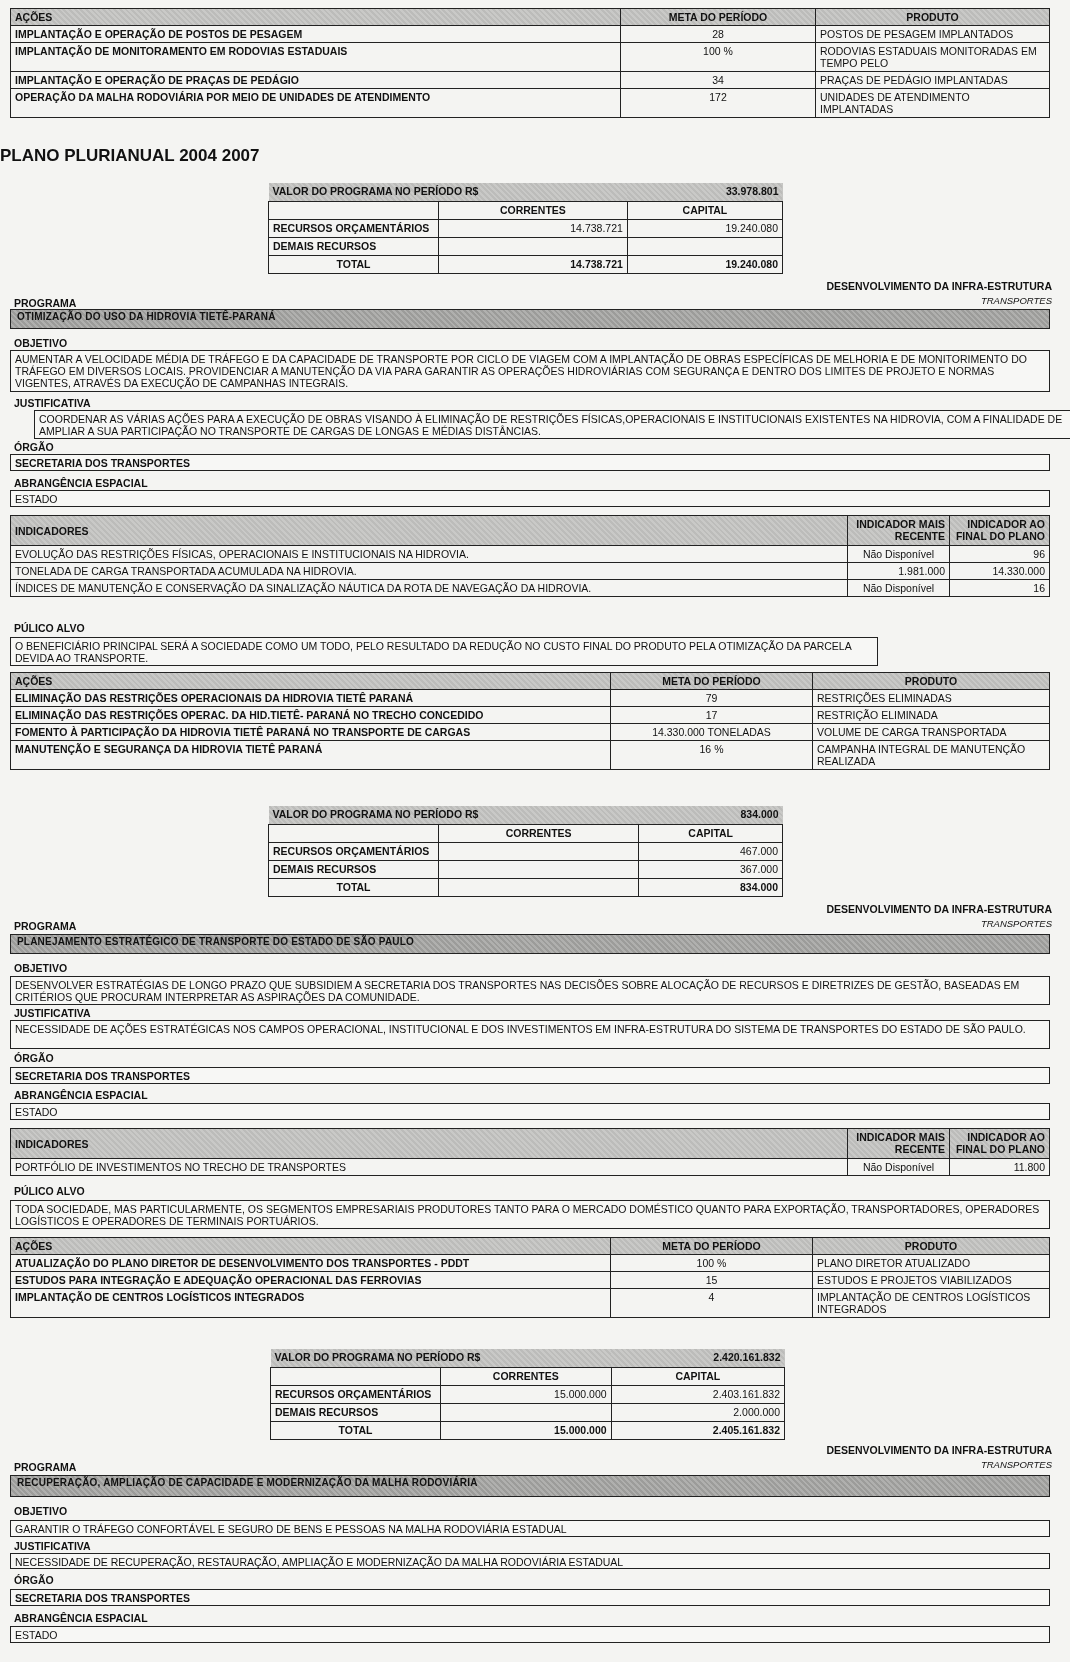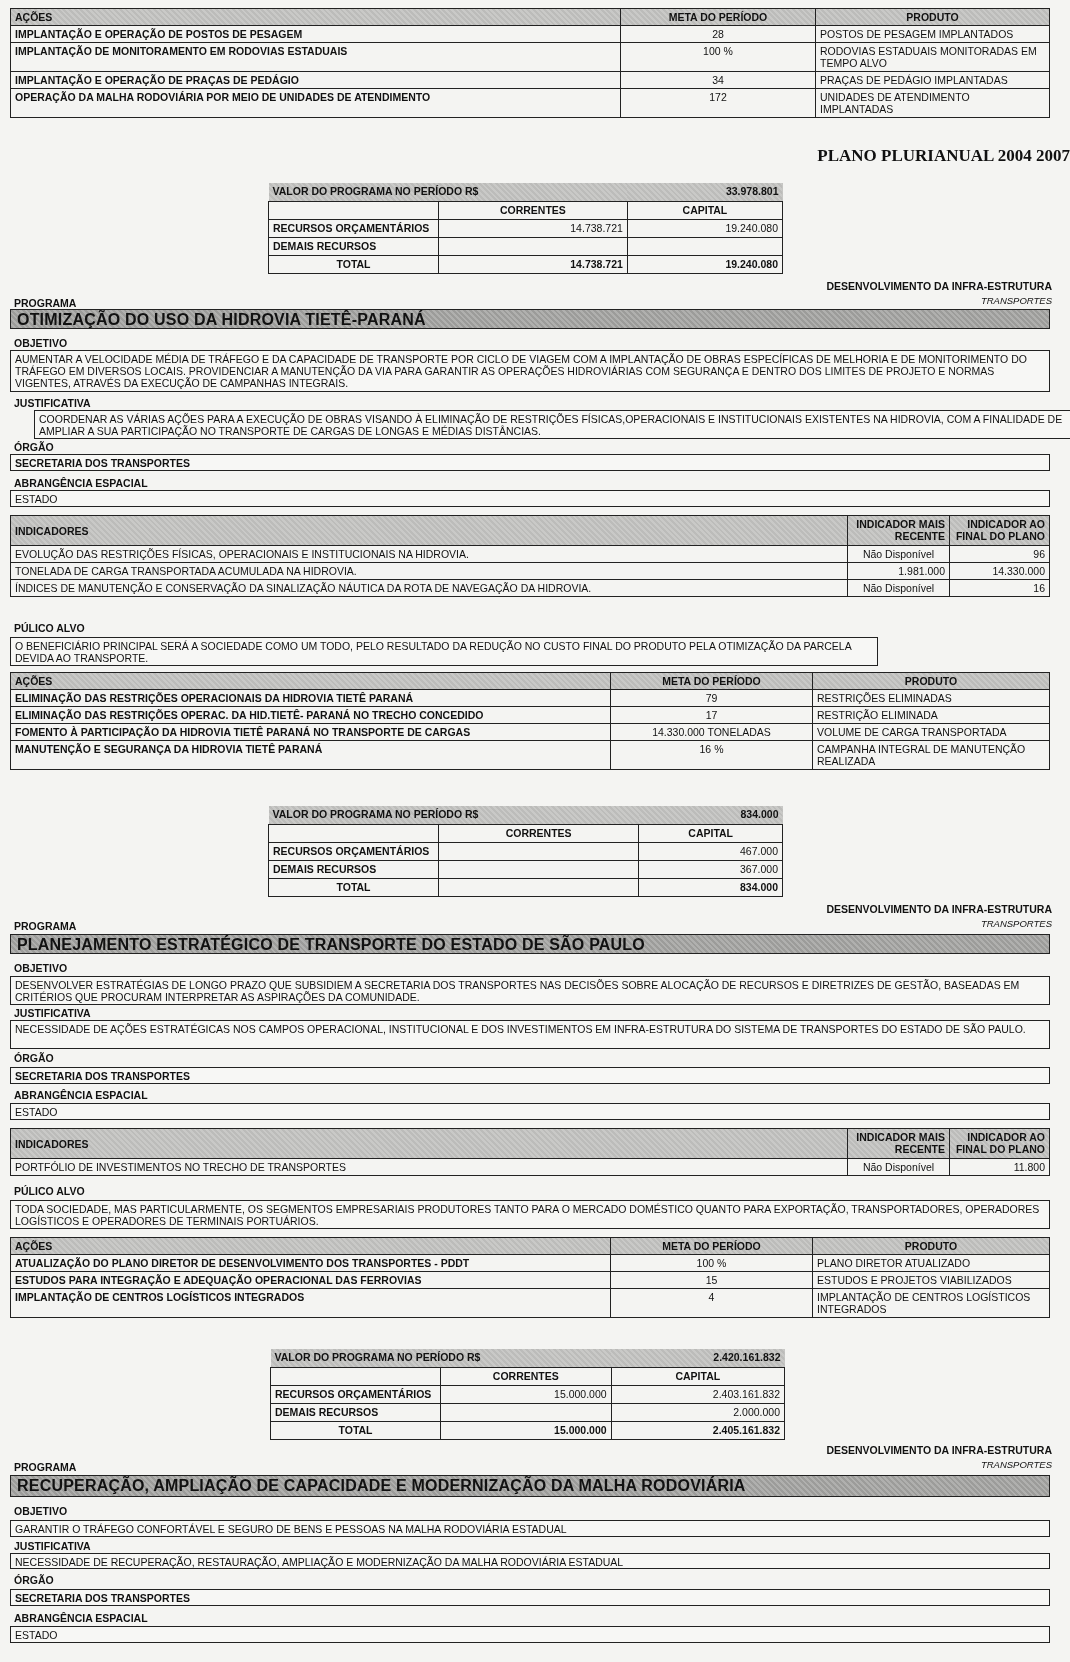--- a/index.html
+++ b/index.html
@@ -9,21 +9,21 @@
   .b { font-weight: bold; }
   table { border-collapse: collapse; width: 100%; }
   td, th { border: 1px solid #222; padding: 2px 4px; vertical-align: top; font-size: 10.5px; line-height: 12px; }
   .shade { background: #c6c6c4; background-image: repeating-linear-gradient(45deg, rgba(0,0,0,0.05) 0 2px, rgba(255,255,255,0.06) 2px 4px); }
   .shade-dark { background: #a9a9a7; background-image: repeating-linear-gradient(45deg, rgba(0,0,0,0.08) 0 2px, rgba(255,255,255,0.08) 2px 4px); }
   .acoes td:first-child { font-weight: bold; }
   .center { text-align: center; }
   .right { text-align: right; }
   .label { font-weight: bold; font-size: 10.5px; }
   .box { border: 1px solid #222; padding: 2px 4px; line-height: 12px; font-size: 10.5px; background: #f7f7f5; }
-  .prog-title { border: 1px solid #222; padding: 1px 6px; font-weight: bold; font-size: 16px; letter-spacing: 0.2px; }
+  .prog-title { border: 1px solid #222; padding: 1px 6px; font-weight: bold; font-size: 10px; letter-spacing: 0.2px; }
   .title { font-weight: bold; font-size: 17px; }
   .area { font-weight: bold; font-size: 10.5px; text-align: right; }
   .sub { font-style: italic; font-size: 9.5px; text-align: right; }
   .valor td { height: 18px; }
   .valor .head td { border: none; border-bottom: 1px solid #222; font-weight: bold; }
 </style>
 </head>
 <body>
 
 <div class="abs" style="left:10px; top:8px; width:1040px;">
@@ -35,37 +35,37 @@
       <td class="b center">PRODUTO</td>
     </tr>
     <tr>
           <td>IMPLANTAÇÃO  E OPERAÇÃO DE  POSTOS DE PESAGEM</td>
           <td class="center">28</td>
           <td>POSTOS DE PESAGEM IMPLANTADOS</td>
         </tr>
     <tr>
           <td>IMPLANTAÇÃO DE MONITORAMENTO   EM   RODOVIAS  ESTADUAIS</td>
           <td class="center">100  %</td>
-          <td>RODOVIAS ESTADUAIS MONITORADAS EM TEMPO ALVO</td>
+          <td>RODOVIAS ESTADUAIS MONITORADAS EM TEMPO PELO</td>
         </tr>
     <tr>
           <td>IMPLANTAÇÃO E OPERAÇÃO DE  PRAÇAS DE PEDÁGIO</td>
           <td class="center">34</td>
           <td>PRAÇAS DE PEDÁGIO IMPLANTADAS</td>
         </tr>
     <tr>
           <td>OPERAÇÃO DA MALHA RODOVIÁRIA   POR   MEIO  DE  UNIDADES DE ATENDIMENTO</td>
           <td class="center">172</td>
           <td>UNIDADES  DE ATENDIMENTO IMPLANTADAS</td>
         </tr>
   </tbody>
     </table>
 </div>
 
-<div class="abs title" style="left:0; width:1070px; top:146px; text-align:right;font-family:Liberation Serif, serif;">PLANO PLURIANUAL   2004   2007</div>
+<div class="abs title" style="left:0; width:1070px; top:146px; text-align:left;">PLANO PLURIANUAL   2004   2007</div>
 
 <div class="abs" style="left:268px; top:183px; width:515px;">
   <table class="valor">
     <tbody>
         <tr class="head shade">
           <td colspan="2">VALOR  DO PROGRAMA NO PERÍODO  R$</td>
           <td class="right">33.978.801</td>
         </tr>
     <tr>
           <td style="width:170px;"></td>

